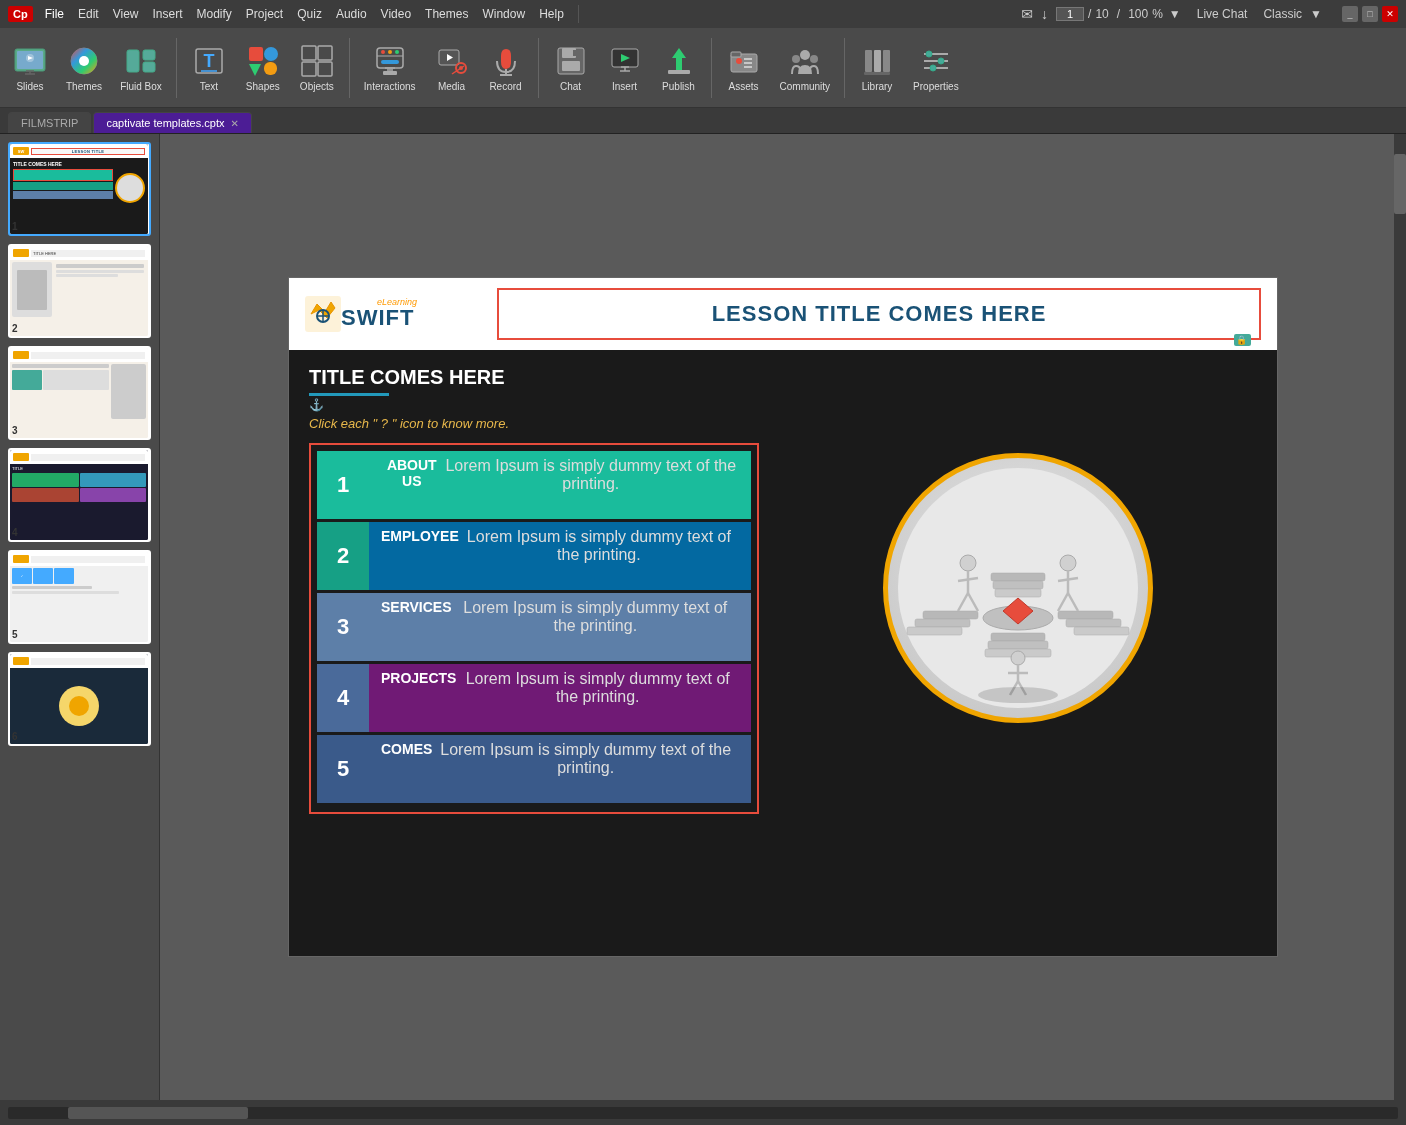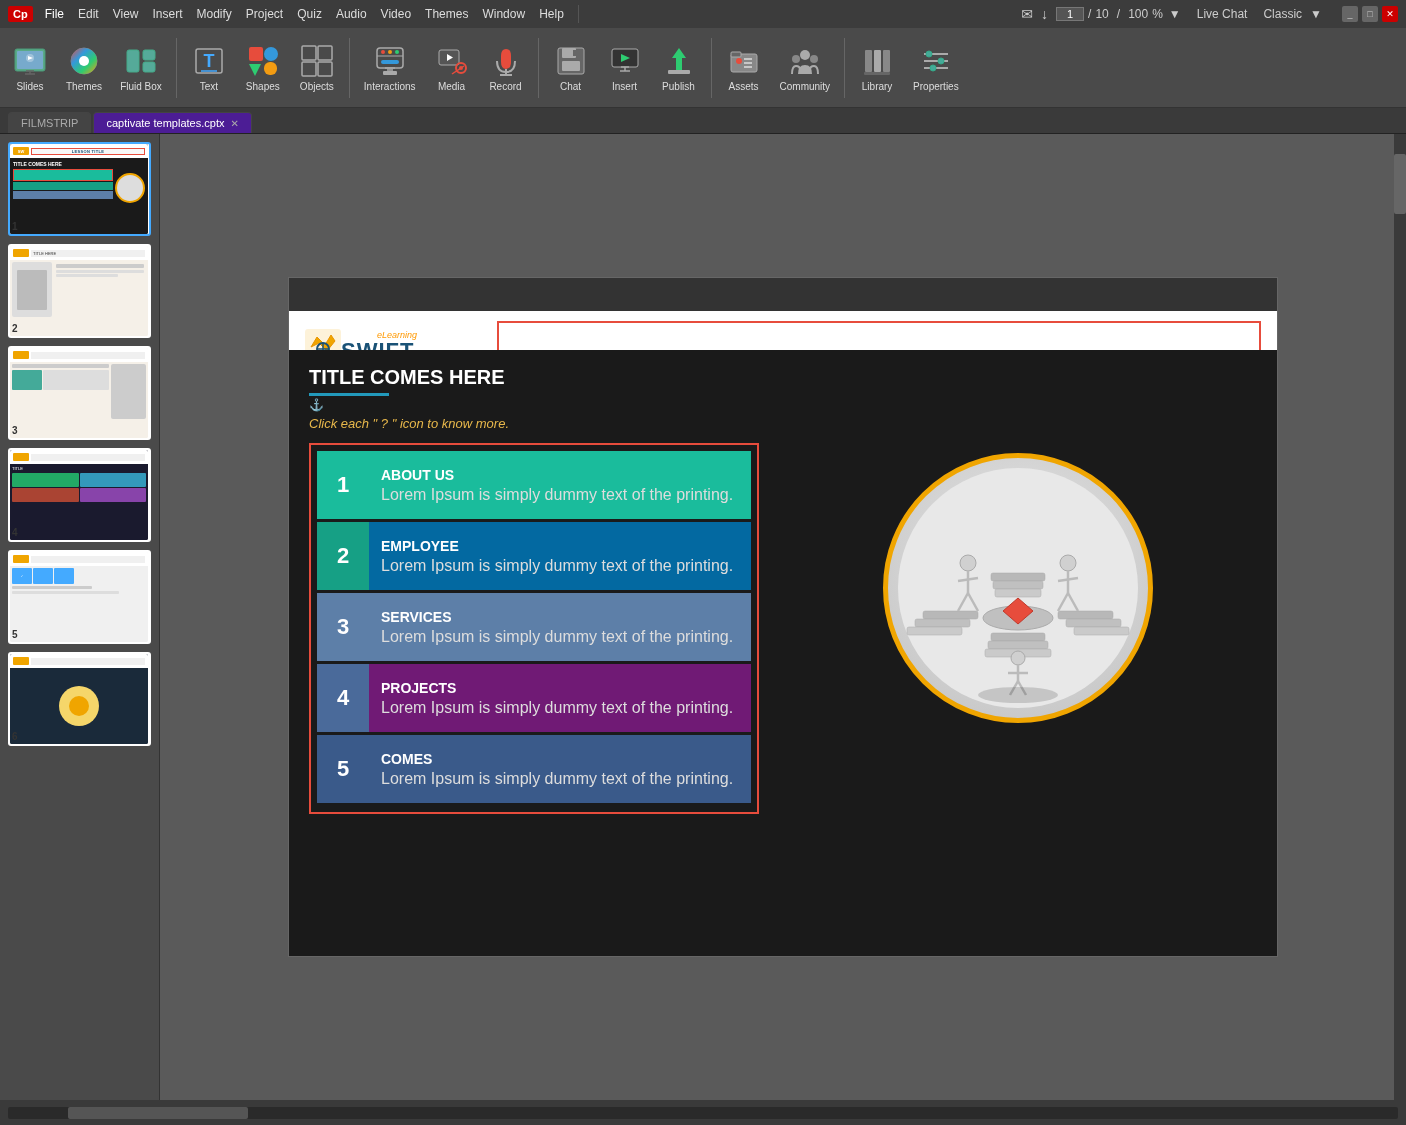--- a/index.html
+++ b/index.html
@@ -41,21 +41,21 @@
     .slide-num { position: absolute; bottom: 2px; left: 2px; color: #333; font-size: 10px; font-weight: bold; }
     .slide-preview { width: 138px; height: 90px; overflow: hidden; border-radius: 2px; }
 
     
     #canvas-area { flex: 1; background: #5a5a5a; display: flex; align-items: center; justify-content: center; overflow: hidden; position: relative; }
 
     
     #slide-canvas { background: #333; width: 990px; height: 680px; position: relative; border: 1px solid #666; }
 
     
-    .slide-header { background: white; height: 72px; display: flex; align-items: center; padding: 0 16px; gap: 0; position: absolute; top: 0; left: 0; right: 0; margin-top: 33px; }
+    .slide-header { background: white; height: 72px; display: flex; align-items: center; padding: 0 16px; gap: 0; position: absolute; top: 0; left: 0; right: 0; }
     .logo-area { display: flex; align-items: center; gap: 0; }
     .logo-sw { display: flex; flex-direction: column; }
     .logo-elearning { color: #f90; font-size: 9px; font-style: italic; margin-left: 36px; margin-bottom: -2px; }
     .logo-swift { color: #1a5276; font-size: 22px; font-weight: 900; letter-spacing: 1px; }
 
     .lesson-title-box { border: 2px solid #e74c3c; margin-left: 80px; flex: 1; height: 52px; display: flex; align-items: center; justify-content: center; position: relative; }
     .lesson-title-text { color: #1a5276; font-size: 22px; font-weight: bold; letter-spacing: 1px; }
     .lock-icon { position: absolute; bottom: -8px; right: 8px; background: #4a9; color: white; font-size: 9px; padding: 1px 3px; border-radius: 2px; }
 
     .slide-body { position: absolute; top: 72px; left: 0; right: 0; bottom: 0; background: #1a1a1a; padding: 16px 20px; }
@@ -65,21 +65,21 @@
     .anchor-icon-small { color: #4a9; font-size: 12px; }
     .click-instruction { color: #e8b84b; font-style: italic; font-size: 13px; margin-bottom: 12px; }
     .click-instruction .q-mark { color: #e8b84b; }
 
     .content-layout { display: flex; gap: 20px; }
 
     .items-panel { border: 2px solid #e74c3c; padding: 6px; width: 450px; }
 
     .item-row { display: flex; margin-bottom: 3px; height: 68px; }
     .item-num { width: 52px; display: flex; align-items: center; justify-content: center; color: white; font-size: 22px; font-weight: bold; }
-    .item-content { flex: 1; display: flex; flex-direction: column; justify-content: center; padding: 6px 12px; }
+    .item-content { flex: 1; display: flex; flex-direction: row; justify-content: center; padding: 6px 12px; text-align: center; }
     .item-title { color: white; font-size: 14px; font-weight: bold; margin-bottom: 3px; }
     .item-desc { color: #ddd; font-size: 16px; }
 
     .row-1 .item-num { background: #1abc9c; }
     .row-1 .item-content { background: #1abc9c; }
     .row-2 .item-num { background: #16a085; }
     .row-2 .item-content { background: #0369a1; }
     .row-3 .item-num { background: #5d7fa8; }
     .row-3 .item-content { background: #5d7fa8; }
     .row-4 .item-num { background: #4a6a9a; }
@@ -513,20 +513,21 @@
             <circle cx="18" cy="20" r="6" fill="none" stroke="#1a5276" stroke-width="2"></circle>
             <line x1="18" y1="14" x2="18" y2="26" stroke="#1a5276" stroke-width="1.5"></line>
             <line x1="12" y1="20" x2="24" y2="20" stroke="#1a5276" stroke-width="1.5"></line>
           </svg>
           <div class="logo-sw">
             <span class="logo-elearning">eLearning</span>
             <span class="logo-swift">SWIFT</span>
           </div>
         </div>
         <div class="lesson-title-box">
+          <span class="lesson-title-text">LESSON TITLE COMES HERE</span>
           <div class="lock-icon">🔒</div>
         </div>
       </div>
 
       <div class="slide-body">
         <div class="title-comes-here">TITLE COMES HERE</div>
         <div class="title-underline"></div>
         <div style="margin-bottom:4px;">
           <span class="anchor-icon-small">⚓</span>
         </div>

